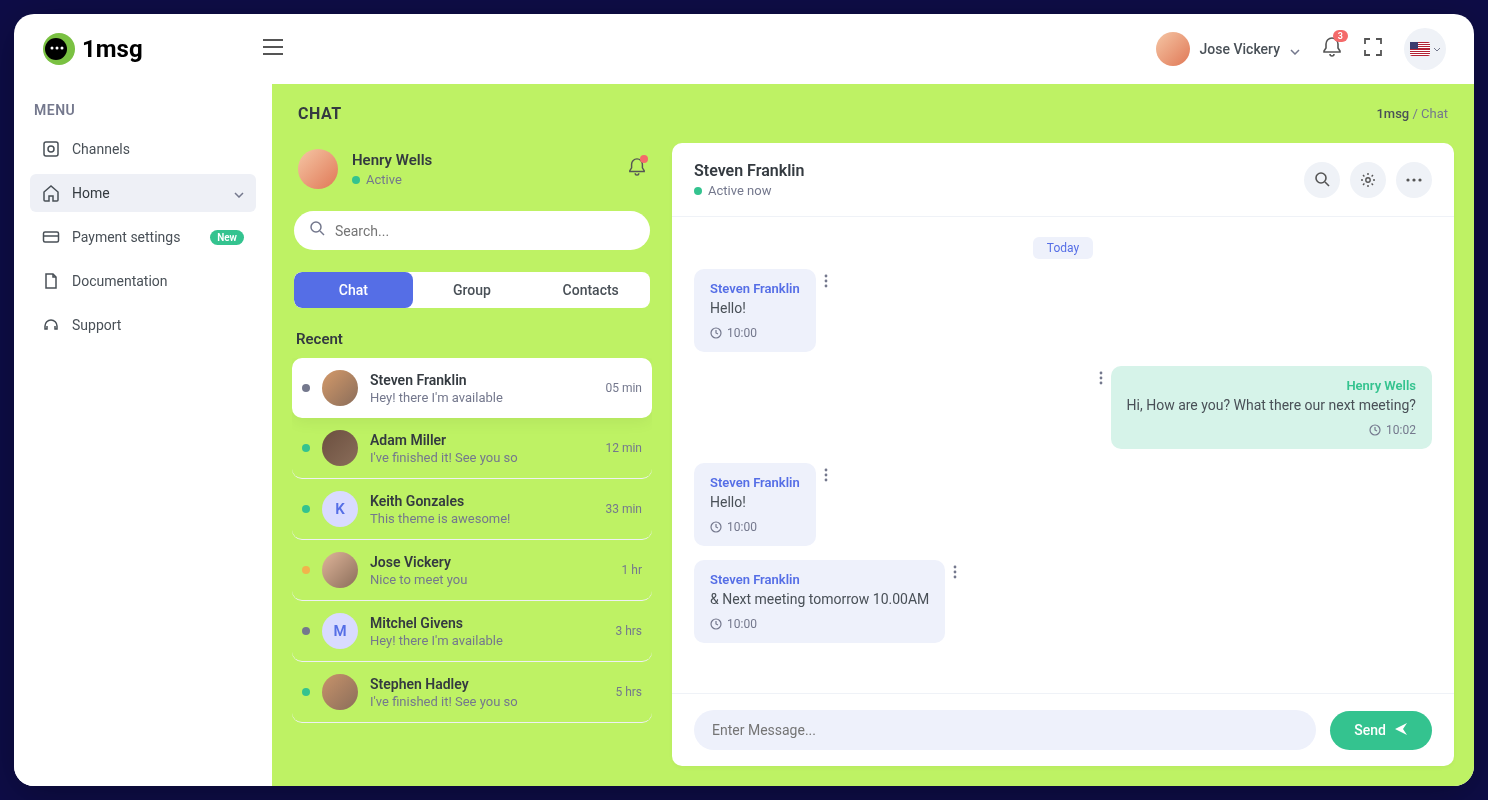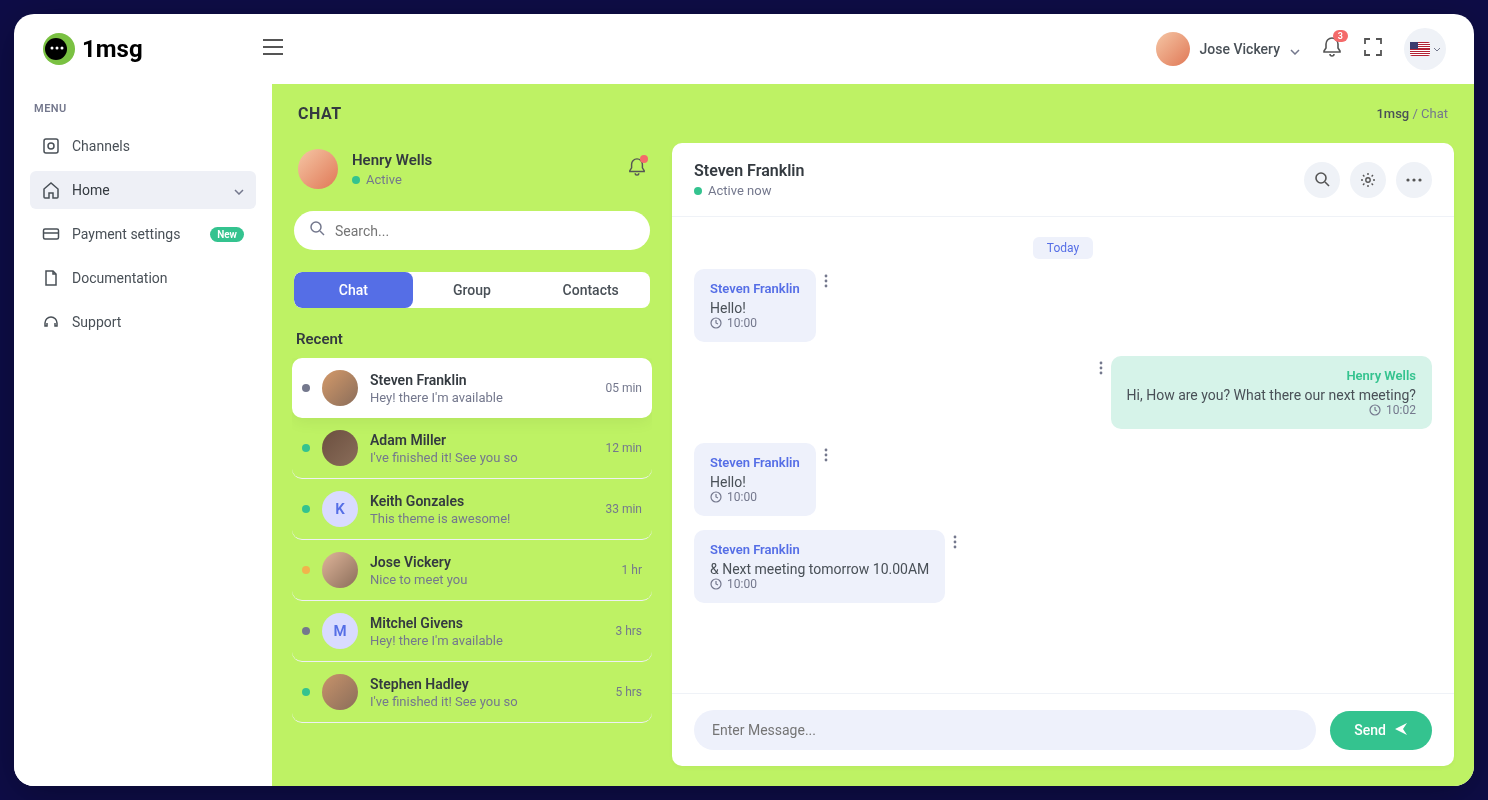--- a/index.html
+++ b/index.html
@@ -15,21 +15,21 @@
 .user-avatar{width:34px;height:34px;border-radius:50%;background:linear-gradient(135deg,#f5c6a5,#e07856)}
 .user-name{font-size:14px;font-weight:500;color:#495057}
 .notif{position:relative;cursor:pointer;color:#555}
 .notif-badge{position:absolute;top:-6px;right:-6px;background:#f46a6a;color:#fff;font-size:9px;font-weight:600;border-radius:8px;padding:1px 5px}
 .icon-btn{cursor:pointer;color:#555}
 .lang-chip{width:42px;height:42px;border-radius:50%;background:#eff2f7;display:flex;align-items:center;justify-content:center;gap:3px;cursor:pointer}
 .flag{width:20px;height:14px;background:linear-gradient(#b22234 0 7%,#fff 7% 15%,#b22234 15% 23%,#fff 23% 30%,#b22234 30% 38%,#fff 38% 46%,#b22234 46% 54%,#fff 54% 61%,#b22234 61% 69%,#fff 69% 77%,#b22234 77% 85%,#fff 85% 92%,#b22234 92% 100%);position:relative;border-radius:2px}
 .flag::before{content:"";position:absolute;top:0;left:0;width:8px;height:7px;background:#3c3b6e}
 .body{flex:1;display:flex;overflow:hidden}
 .sidebar{width:258px;padding:18px 16px;background:#fff}
-.menu-label{font-size:11px;font-weight:600;color:#74788d;letter-spacing:.5px;padding:0 4px 12px}
+.menu-label{font-size:14px;font-weight:600;color:#74788d;letter-spacing:.5px;padding:0 4px 12px}
 .nav-item{display:flex;align-items:center;gap:12px;padding:10px 12px;border-radius:6px;font-size:14px;color:#495057;cursor:pointer;margin-bottom:6px;position:relative}
 .nav-item.active{background:#eef0f6;color:#343a40}
 .nav-icon{width:18px;height:18px;color:#495057}
 .nav-item .chev{margin-left:auto;color:#74788d}
 .badge-new{background:#34c38f;color:#fff;font-size:10px;font-weight:600;padding:2px 7px;border-radius:10px;margin-left:auto}
 .content{flex:1;background:#bef264;display:flex;flex-direction:column;overflow:hidden}
 .content-header{display:flex;justify-content:space-between;align-items:center;padding:20px 26px}
 .page-title{font-size:16px;font-weight:700;color:#343a40;letter-spacing:.5px}
 .breadcrumb{font-size:13px;color:#74788d}
 .breadcrumb .root{color:#495057;font-weight:500}
@@ -71,21 +71,21 @@
 .msg-row.out{justify-content:flex-end}
 .msg-menu{color:#74788d;cursor:pointer;padding-top:4px}
 .bubble{border-radius:10px;padding:12px 16px;max-width:380px}
 .bubble.in{background:#eef1fb}
 .bubble.out{background:#d6f3e9}
 .bubble .sender{font-size:13px;font-weight:600;margin-bottom:4px}
 .bubble.in .sender{color:#556ee6}
 .bubble.out .sender{color:#34c38f;text-align:right}
 .bubble .text{font-size:14px;color:#495057}
 .bubble.out .text{text-align:right}
-.bubble .time{display:flex;align-items:center;gap:5px;font-size:12px;color:#74788d;}
+.bubble .time{display:flex;align-items:center;gap:5px;font-size:12px;color:#74788d;margin-top:10px}
 .bubble.out .time{justify-content:flex-end}
 .composer{display:flex;gap:14px;padding:16px 22px;border-top:1px solid #eff2f7;align-items:center}
 .composer input{flex:1;border:none;outline:none;background:#eef1fb;border-radius:24px;padding:12px 18px;font-size:14px;color:#495057}
 .send-btn{background:#34c38f;color:#fff;border:none;border-radius:24px;padding:11px 24px;font-size:14px;font-weight:500;display:flex;align-items:center;gap:8px;cursor:pointer}
 </style>
 </head>
 <body>
 
 <div class="app">
 

